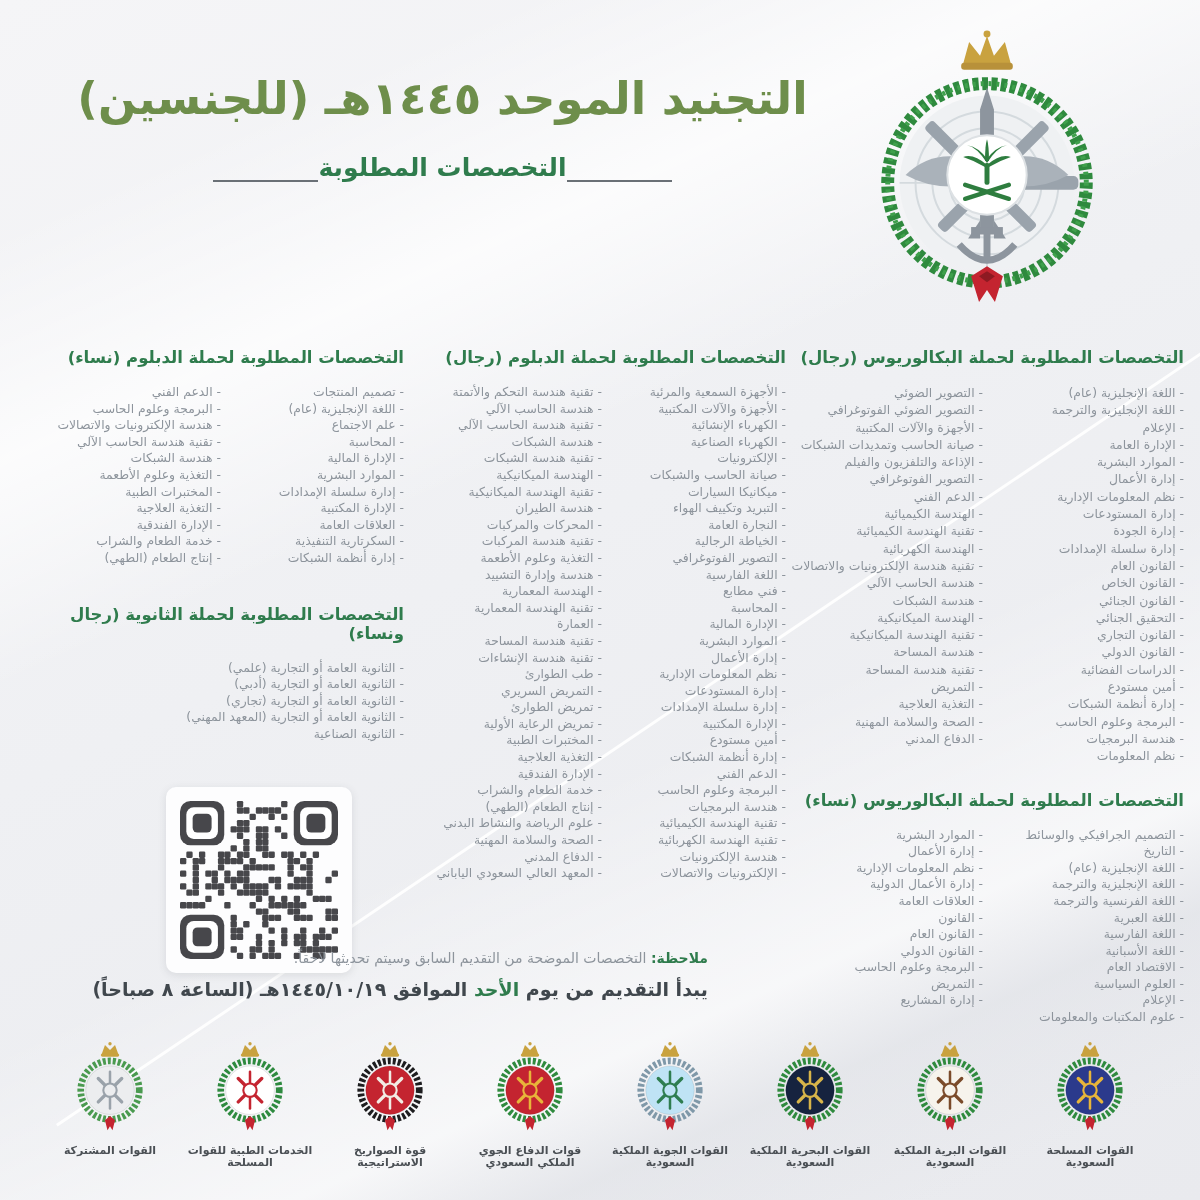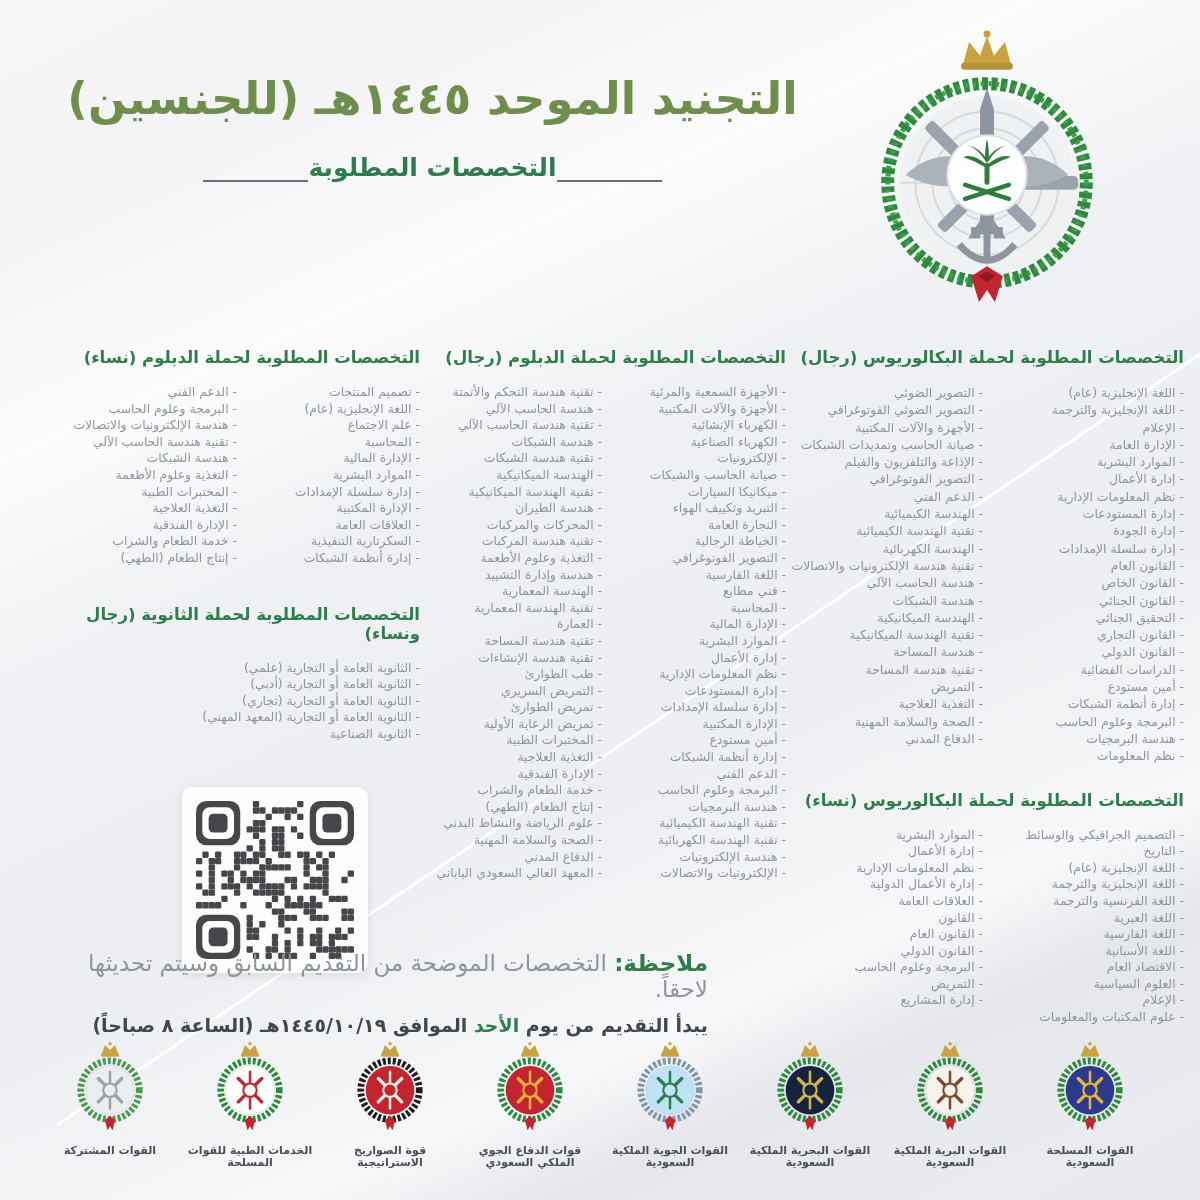--- a/index.html
+++ b/index.html
@@ -8,46 +8,46 @@
         background:linear-gradient(155deg,#f5f5f7 0%,#eff0f3 45%,#e9eaee 100%);}
   .swoosh{position:absolute;pointer-events:none;}
   .s1{width:2200px;height:420px;left:-400px;top:-60px;transform:rotate(-24deg);
       background:linear-gradient(to bottom,rgba(255,255,255,0) 0%,rgba(255,255,255,.75) 50%,rgba(255,255,255,0) 100%);}
   .s2{width:2400px;height:520px;left:-500px;top:760px;transform:rotate(-24deg);
       background:linear-gradient(to bottom,rgba(255,255,255,0) 0%,rgba(255,255,255,.6) 50%,rgba(223,225,230,.5) 70%,rgba(255,255,255,0) 100%);}
   .s3{width:3px;height:1700px;left:760px;top:-200px;transform:rotate(56deg);background:rgba(255,255,255,.9);}
 
   .mod-logo{position:absolute;left:858px;top:26px;width:258px;height:278px;}
 
-  .title-block{position:absolute;left:45px;top:72px;width:775px;text-align:center;}
+  .title-block{position:absolute;left:55px;top:72px;width:775px;text-align:center;}
   .title-block h1{margin:0;font-size:45px;font-weight:bold;color:#6e8e4b;letter-spacing:-1px;}
   .title-block h2{margin:30px 0 0 0;font-size:29px;font-weight:bold;color:#40474d;}
   .sec-row{margin-top:28px;display:flex;align-items:flex-end;justify-content:center;}
   .sec-row .dash{display:inline-block;width:105px;height:2px;background:#6a7076;}
   .sec-title{font-size:25px;font-weight:bold;color:#2f7c4d;white-space:nowrap;}
 
   .col{position:absolute;top:348px;}
-  .col-dw{left:64px;width:356px;text-align:right;}
+  .col-dw{left:48px;width:356px;text-align:right;}
   .col-dm{left:428px;width:358px;}
   .col-b {left:792px;width:392px;}
   .col h3{margin:0 0 17px 0;font-size:16.5px;font-weight:bold;color:#2f7c4d;}
   .two{display:flex;gap:10px;}
   .two > .list{flex:1;min-width:0;}
   .list .li{font-size:12.4px;line-height:16.6px;color:#8d949c;white-space:nowrap;}
   .list .li::before{content:"- ";}
   .col-b .b-men .li{line-height:17.3px;}
   .block2{margin-top:26px;}
   .block3{margin-top:38px;}
 
   .qr-card{margin:44px 52px 0 auto;width:158px;height:158px;background:#fdfdfe;border-radius:10px;
            padding:14px;box-shadow:0 2px 8px rgba(60,65,75,.12);}
   .qr-card svg{display:block;width:158px;height:158px;}
 
   .notes{position:absolute;left:58px;top:950px;width:650px;text-align:right;}
-  .note1{font-size:23px;color:#8d949c;}
+  .note1{font-size:14px;color:#8d949c;}
   .note1 .lbl{color:#2f7c4d;font-weight:bold;}
   .note2{margin-top:12px;font-size:19px;font-weight:bold;color:#40474d;}
   .note2 .day{color:#2f7c4d;}
 
   .footer{position:absolute;left:40px;right:40px;top:1040px;display:flex;justify-content:space-around;align-items:flex-start;}
   .flogo{width:134px;text-align:center;}
   .flogo svg{width:84px;height:97px;display:inline-block;}
   .flogo .cap{margin-top:4px;font-size:11px;font-weight:bold;color:#4a4f54;line-height:12px;}
 </style>
 </head>

